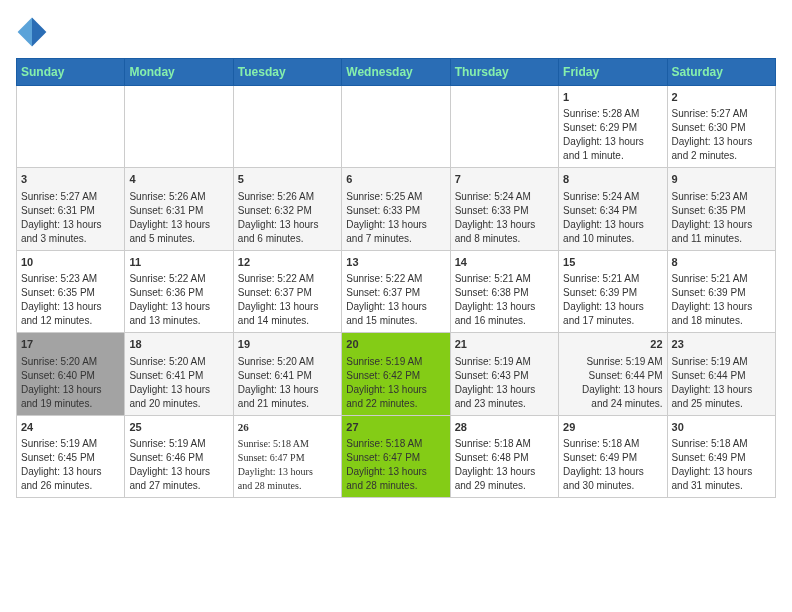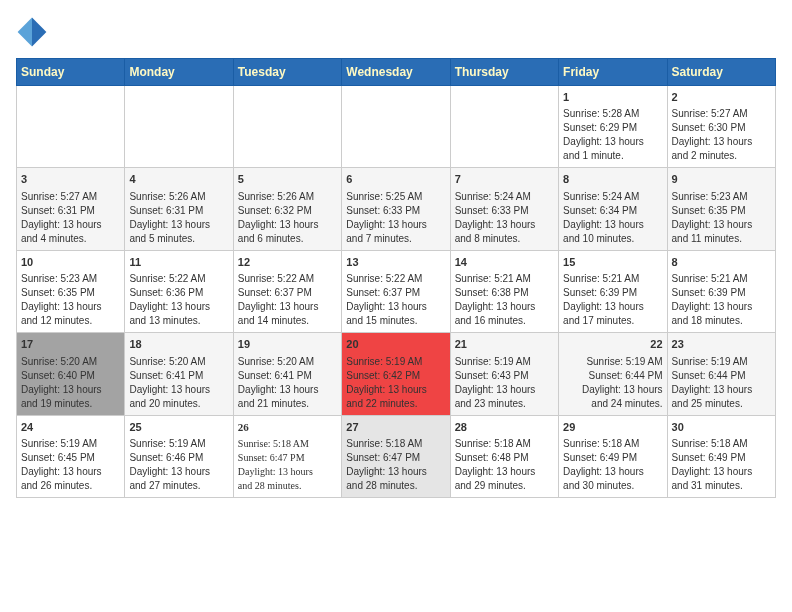--- a/index.html
+++ b/index.html
@@ -43,21 +43,21 @@
       font-size: 14px;
       color: #555;
     }
     .calendar {
       width: 100%;
       border-collapse: collapse;
       font-size: 10.5px;
     }
     .calendar th {
       background: #2a6db5;
-      color: #fef9c3;
+      color: #86efac;
       padding: 6px 4px;
       text-align: left;
       font-size: 12px;
       font-weight: bold;
       border: 1px solid #1a5da5;
     }
     .calendar td {
       vertical-align: top;
       border: 1px solid #ccc;
       padding: 4px;
@@ -139,21 +139,21 @@
           <div>Daylight: 13 hours</div>
           <div>and 2 minutes.</div>
         </td>
       </tr>
       <tr>
         <td style="background: rgb(245, 245, 245);">
           <span class="day-num">3</span>
           <div>Sunrise: 5:27 AM</div>
           <div>Sunset: 6:31 PM</div>
           <div>Daylight: 13 hours</div>
-          <div>and 4 minutes.</div>
+          <div>and 3 minutes.</div>
         </td>
         <td style="background: rgb(245, 245, 245);">
           <span class="day-num">4</span>
           <div>Sunrise: 5:26 AM</div>
           <div>Sunset: 6:31 PM</div>
           <div>Daylight: 13 hours</div>
           <div>and 5 minutes.</div>
         </td>
         <td style="background: rgb(245, 245, 245);">
           <span class="day-num">5</span>
@@ -257,21 +257,21 @@
           <div>Daylight: 13 hours</div>
           <div>and 20 minutes.</div>
         </td>
         <td style="background: rgb(245, 245, 245);">
           <span class="day-num">19</span>
           <div>Sunrise: 5:20 AM</div>
           <div>Sunset: 6:41 PM</div>
           <div>Daylight: 13 hours</div>
           <div>and 21 minutes.</div>
         </td>
-        <td style="background: #ef4444; margin-top: 44px;">
+        <td style="background: #84cc16; margin-top: 44px;">
           <span class="day-num">20</span>
           <div>Sunrise: 5:19 AM</div>
           <div>Sunset: 6:42 PM</div>
           <div>Daylight: 13 hours</div>
           <div>and 22 minutes.</div>
         </td>
         <td style="background: rgb(245, 245, 245);">
           <span class="day-num">21</span>
           <div>Sunrise: 5:19 AM</div>
           <div>Sunset: 6:43 PM</div>
@@ -308,21 +308,21 @@
           <div>Daylight: 13 hours</div>
           <div>and 27 minutes.</div>
         </td>
         <td style="background: rgb(255, 255, 255); font-family: Liberation Serif, serif;">
           <span class="day-num">26</span>
           <div>Sunrise: 5:18 AM</div>
           <div>Sunset: 6:47 PM</div>
           <div>Daylight: 13 hours</div>
           <div>and 28 minutes.</div>
         </td>
-        <td style="background: #e5e5e5;">
+        <td style="background: #84cc16;">
           <span class="day-num">27</span>
           <div>Sunrise: 5:18 AM</div>
           <div>Sunset: 6:47 PM</div>
           <div>Daylight: 13 hours</div>
           <div>and 28 minutes.</div>
         </td>
         <td style="background: rgb(255, 255, 255);">
           <span class="day-num">28</span>
           <div>Sunrise: 5:18 AM</div>
           <div>Sunset: 6:48 PM</div>

